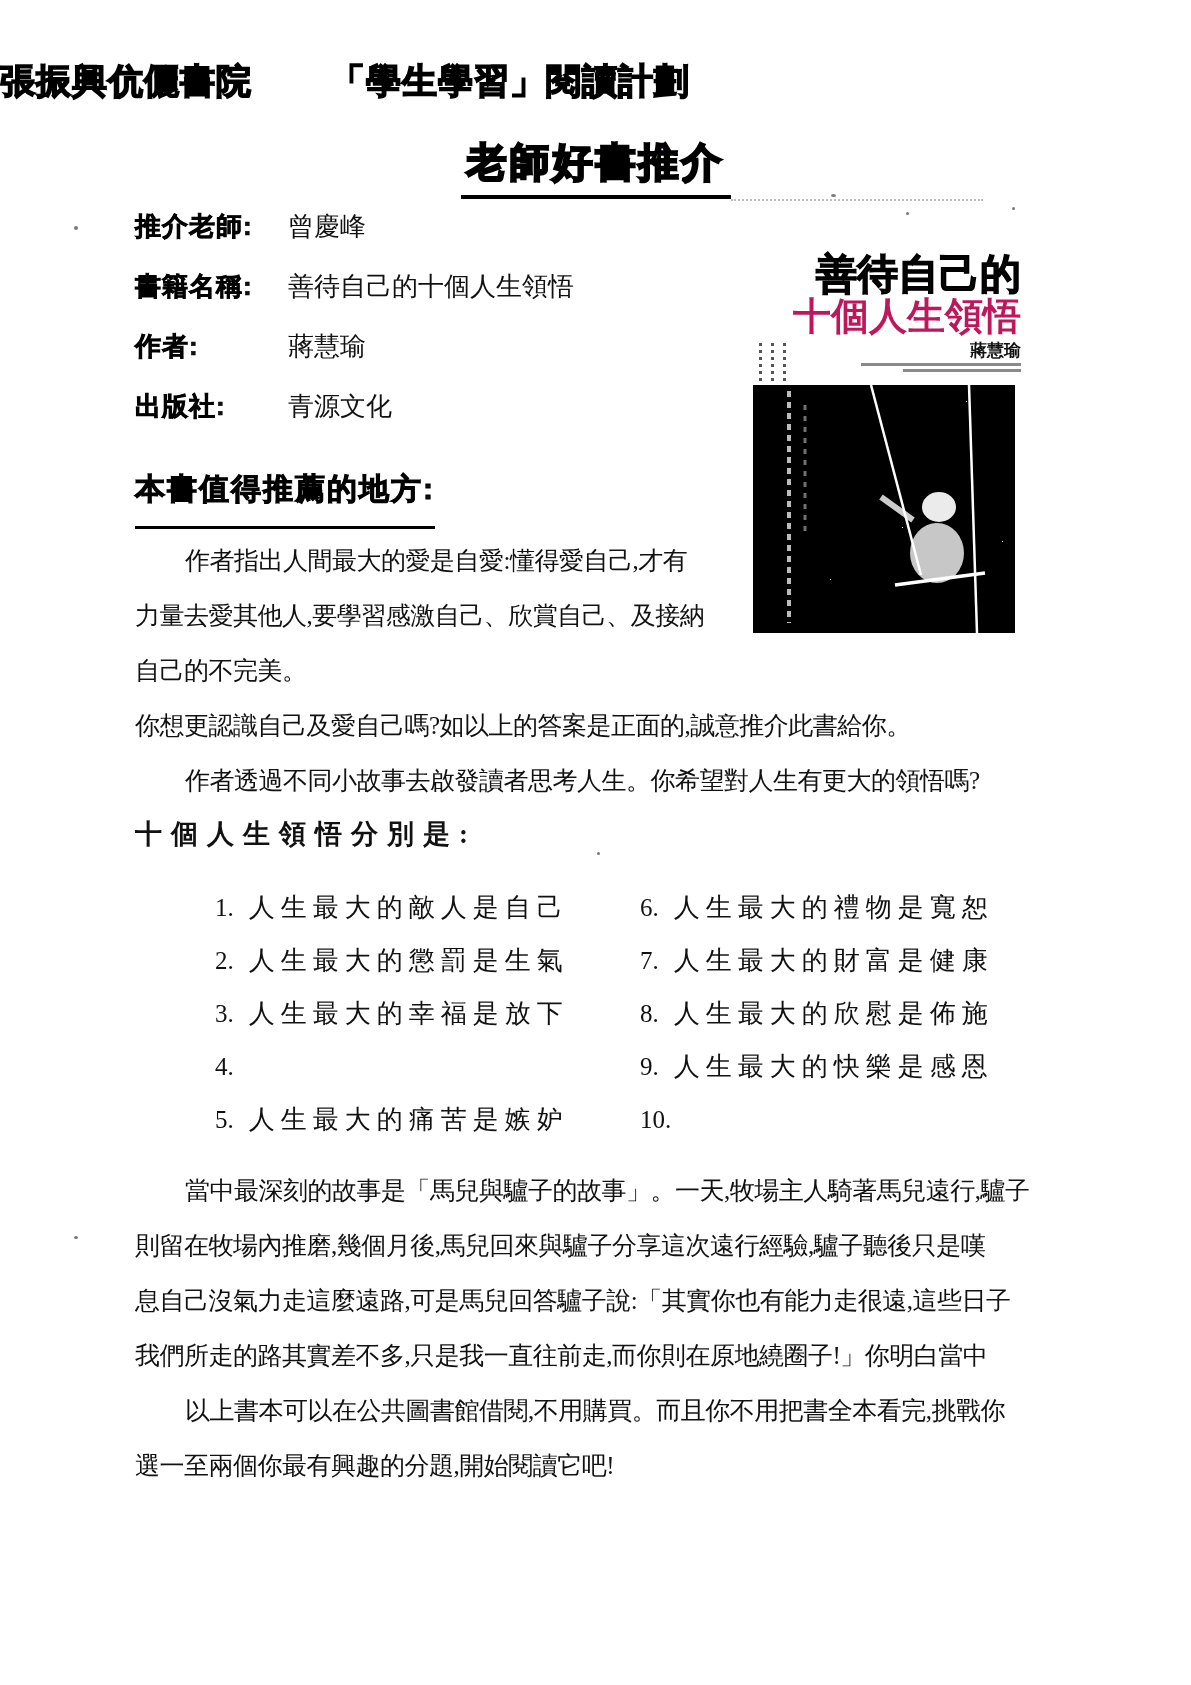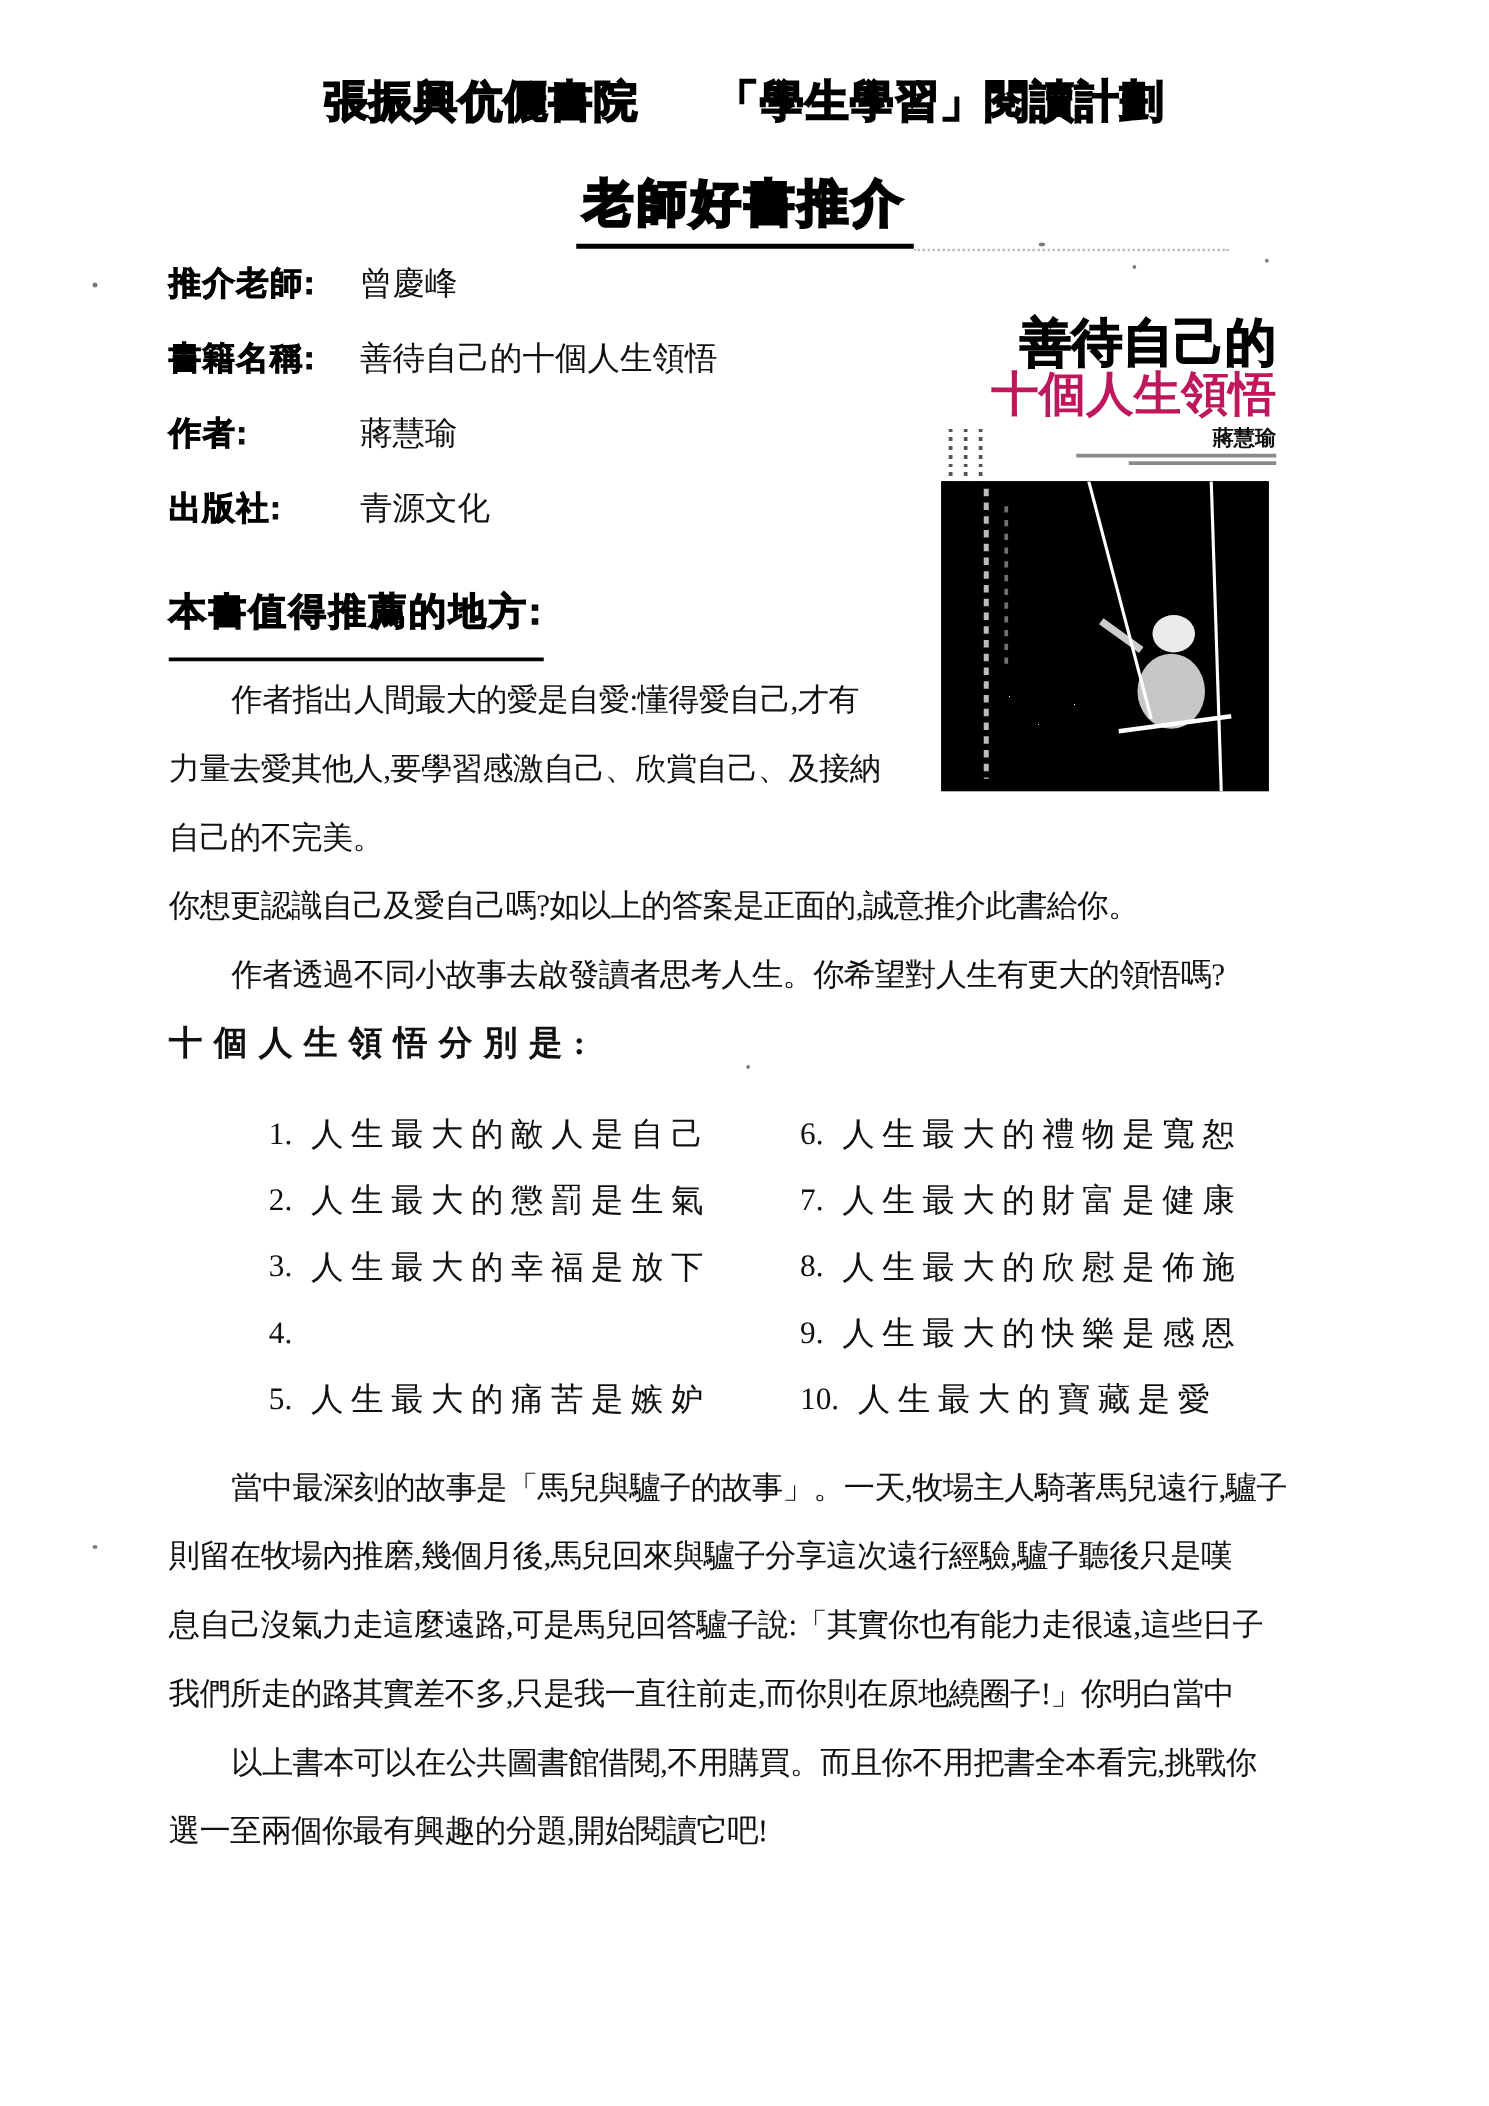--- a/index.html
+++ b/index.html
@@ -11,22 +11,21 @@
     color: #111;
     overflow: hidden;
     font-family: "Liberation Serif", serif;
   }
   .content { padding: 0 130px 0 135px; }
 
   
   .doc-header { padding-top: 58px; }
   .title-row {
     display: flex;
-    justify-content: center;
-    gap: 61px;
+    gap: 78px;
     white-space: nowrap;
   }
   .main-title {
     font-family: "Liberation Sans", sans-serif;
     font-size: 35px;
     font-weight: 900;
     -webkit-text-stroke: 1.6px #000;
     letter-spacing: 1px;
   }
   .subtitle-row { text-align: center; margin-top: 30px; }
@@ -327,21 +326,20 @@
         <div class="list-item">
           <span class="num">8.</span>
           <span class="txt">人生最大的欣慰是佈施</span>
         </div>
         <div class="list-item">
           <span class="num">9.</span>
           <span class="txt">人生最大的快樂是感恩</span>
         </div>
         <div class="list-item">
           <span class="num">10.</span>
-          <span class="txt">人生最大的寶藏是愛</span>
         </div>
       </div>
     </div>
 
     <div class="para story">
       <div class="line indent">當中最深刻的故事是「馬兒與驢子的故事」。一天,牧場主人騎著馬兒遠行,驢子</div>
       <div class="line">則留在牧場內推磨,幾個月後,馬兒回來與驢子分享這次遠行經驗,驢子聽後只是嘆</div>
       <div class="line">息自己沒氣力走這麼遠路,可是馬兒回答驢子說:「其實你也有能力走很遠,這些日子</div>
       <div class="line">我們所走的路其實差不多,只是我一直往前走,而你則在原地繞圈子!」你明白當中</div>
     </div>

